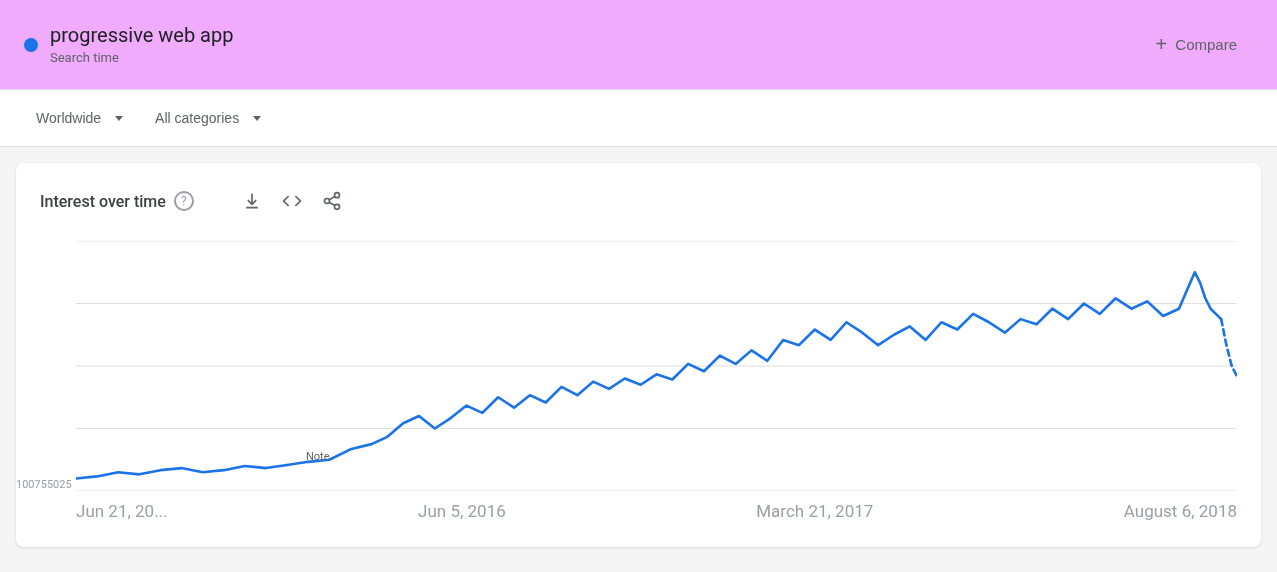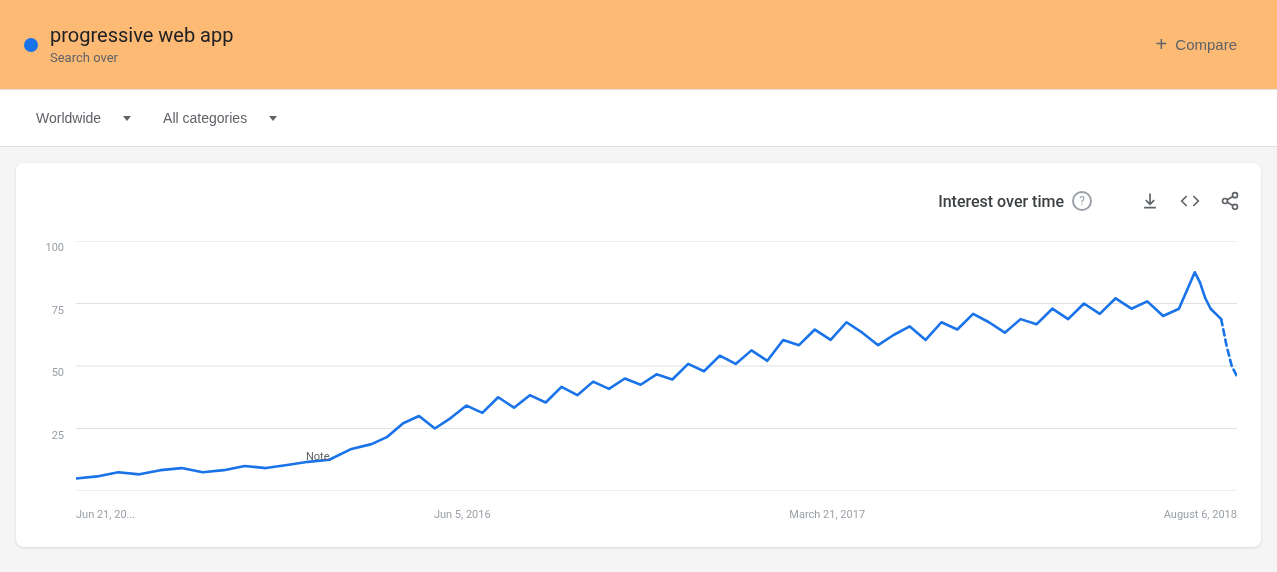--- a/index.html
+++ b/index.html
@@ -3,21 +3,21 @@
   <meta charset="utf-8">
   <style>
     * { margin: 0; padding: 0; box-sizing: border-box; }
     body {
       font-family: 'Roboto', Arial, sans-serif;
       background: #f5f5f5;
       color: #333;
     }
 
     .top-bar {
-      background: #fdba74;
+      background: #f0abfc;
       border-bottom: 1px solid #e0e0e0;
       padding: 16px 24px;
       display: flex;
       align-items: center;
       justify-content: space-between;
       min-height: 90px;
     }
 
     .search-term-section {
       display: flex;
@@ -67,21 +67,21 @@
       border-bottom: 1px solid #e0e0e0;
       padding: 12px 24px;
       display: flex;
       align-items: center;
       gap: 8px;
     }
 
     .filter-btn {
       display: flex;
       align-items: center;
-      gap: 20px;
+      gap: 12px;
       padding: 8px 12px;
       border: none;
       background: none;
       color: #5f6368;
       font-size: 14px;
       cursor: pointer;
       border-radius: 4px;
     }
 
     .chevron-icon {
@@ -98,21 +98,21 @@
       background: #fff;
       margin: 16px;
       border-radius: 8px;
       box-shadow: 0 1px 3px rgba(0,0,0,0.12);
       padding: 16px 0 16px 0;
     }
 
     .chart-header {
       display: flex;
       align-items: center;
-      justify-content: flex-end;
+      justify-content: flex-start;
       padding: 8px 17px 16px 24px;
       border-bottom: none;
       gap: 44px;
     }
 
     .chart-title-section {
       display: flex;
       align-items: center;
       gap: 8px;
     }
@@ -165,60 +165,60 @@
       height: 100%;
     }
 
     .y-axis-labels {
       position: absolute;
       left: 0;
       top: 10px;
       bottom: 40px;
       width: 56px;
       display: flex;
-      flex-direction: column;
+      flex-direction: row;
       justify-content: space-between;
       align-items: flex-end;
       padding-right: 8px;
     }
 
     .y-label {
       font-size: 11px;
       color: #9aa0a6;
     }
 
     .x-axis-labels {
       position: absolute;
       bottom: 10px;
       left: 60px;
       right: 24px;
       display: flex;
       justify-content: space-between;
     }
 
     .x-label {
-      font-size: 11px;
+      font-size: 17px;
       color: #9aa0a6;
     }
 
     .note-label {
       position: absolute;
       font-size: 11px;
       color: #5f6368;
     }
   </style>
 </head>
 <body>
 
 <div class="top-bar">
   <div class="search-term-section">
     <div class="blue-dot"></div>
     <div class="search-term-text">
       <h2>progressive web app</h2>
-      <span>Search over</span>
+      <span>Search time</span>
     </div>
   </div>
   <button class="compare-btn">
     <span class="compare-plus">+</span>
     <span>Compare</span>
   </button>
 </div>
 
 <div class="filters-bar">
   <button class="filter-btn">

